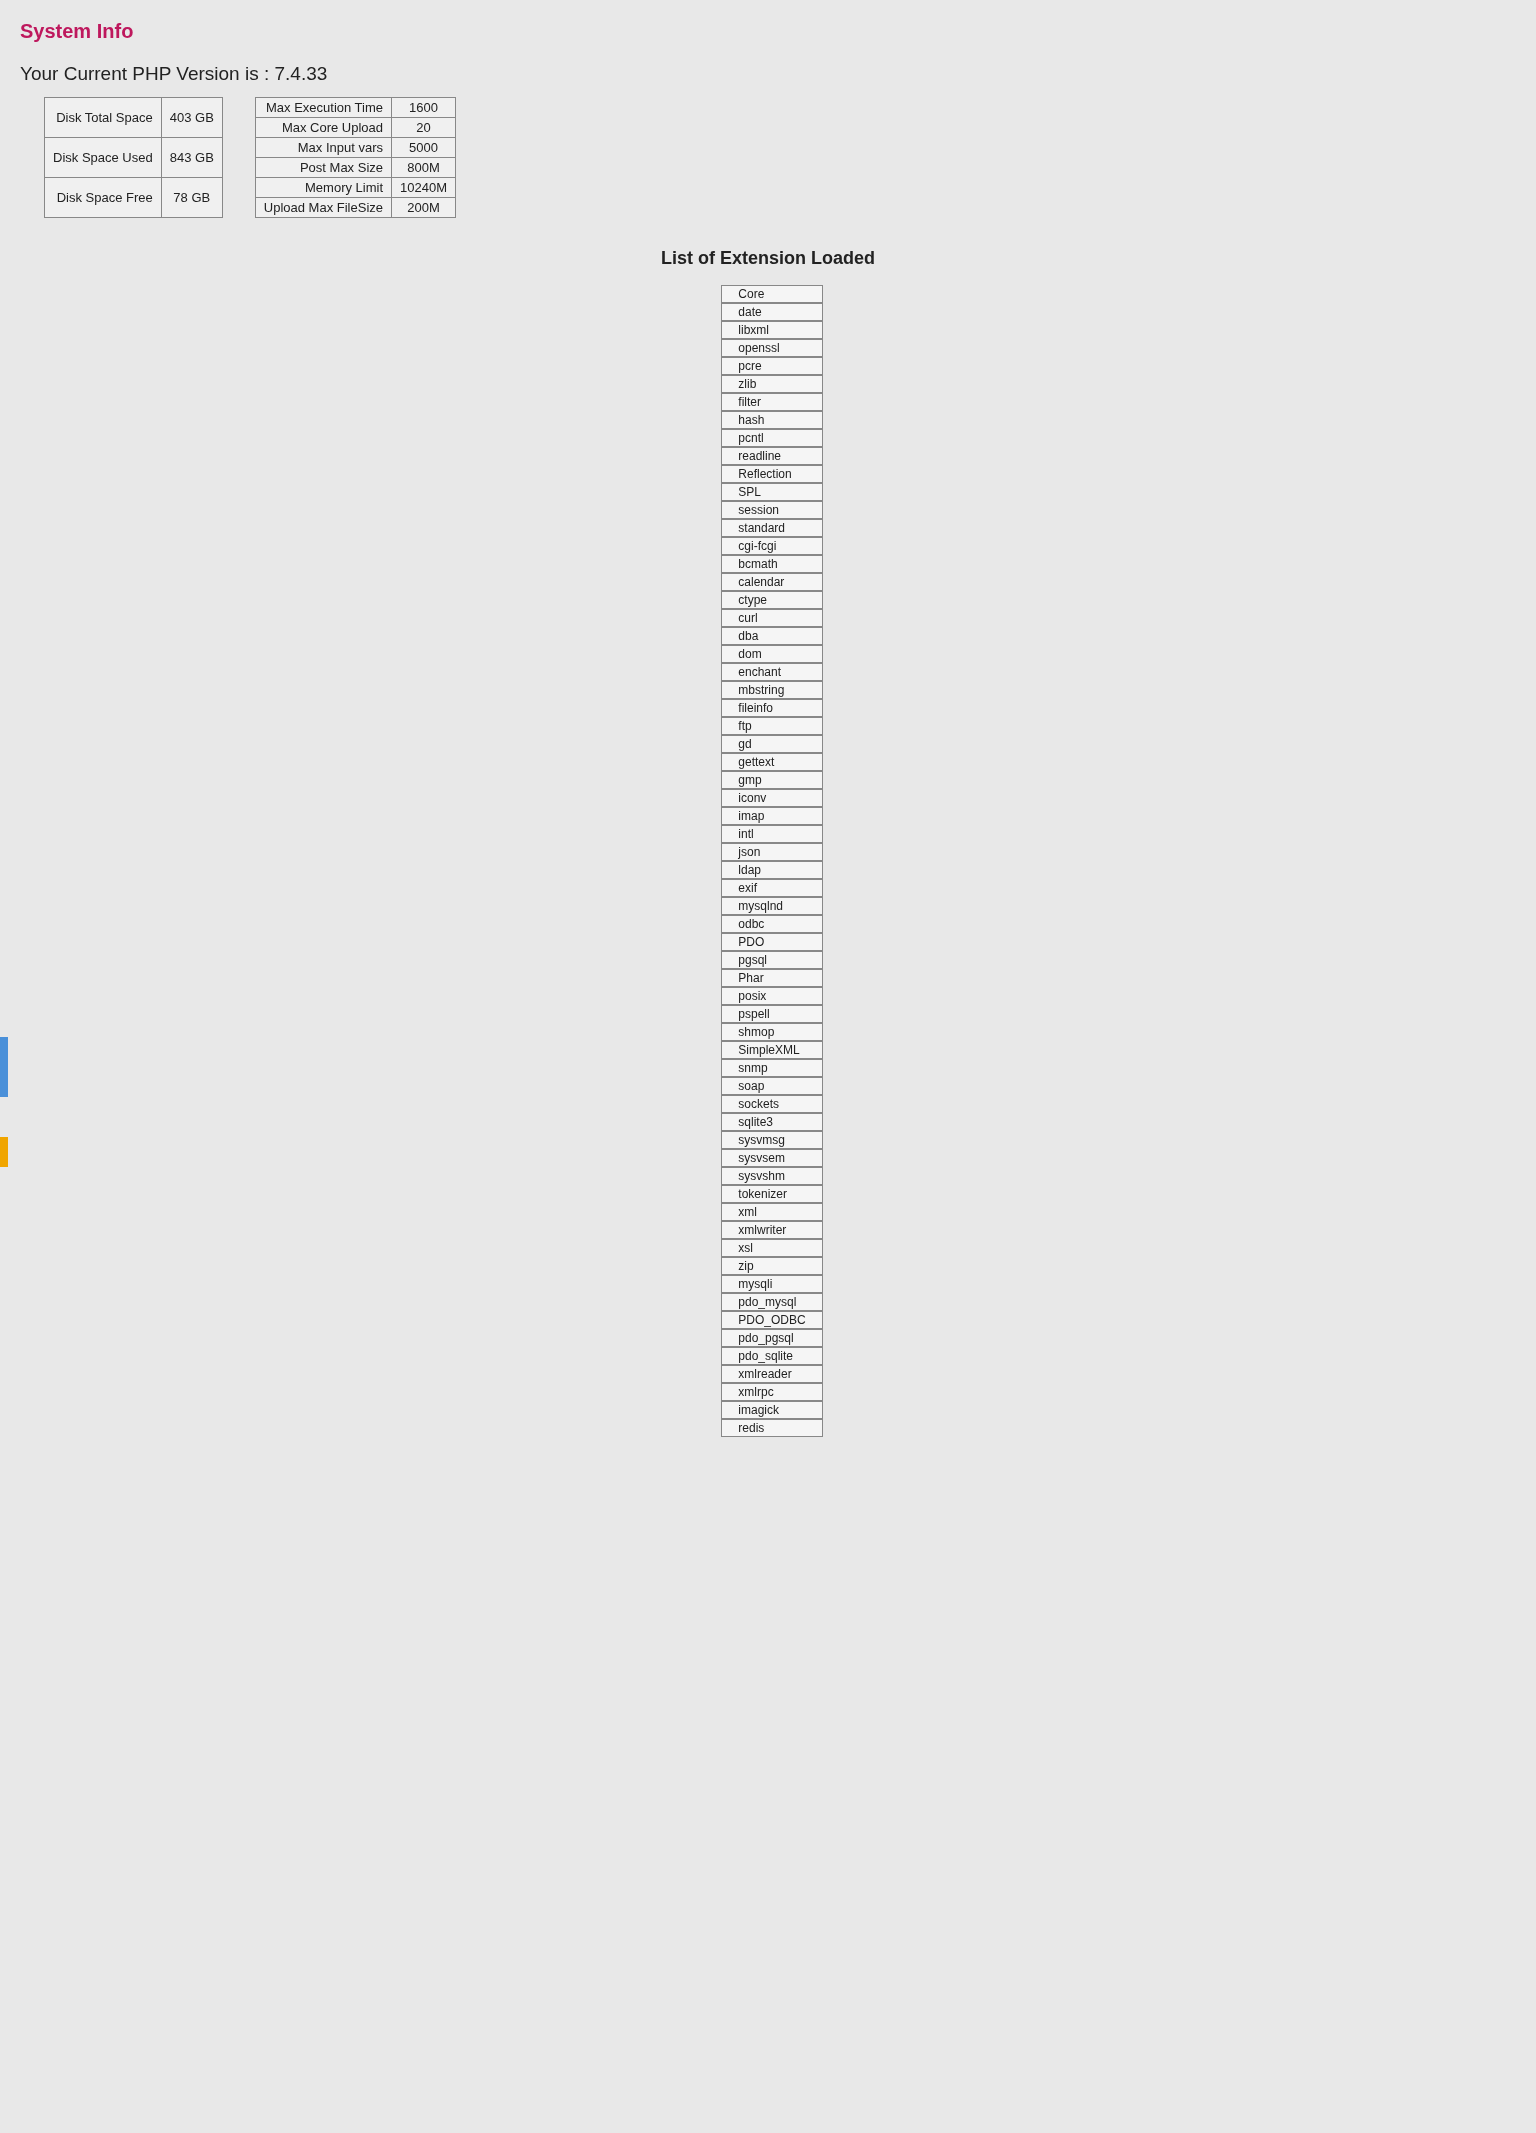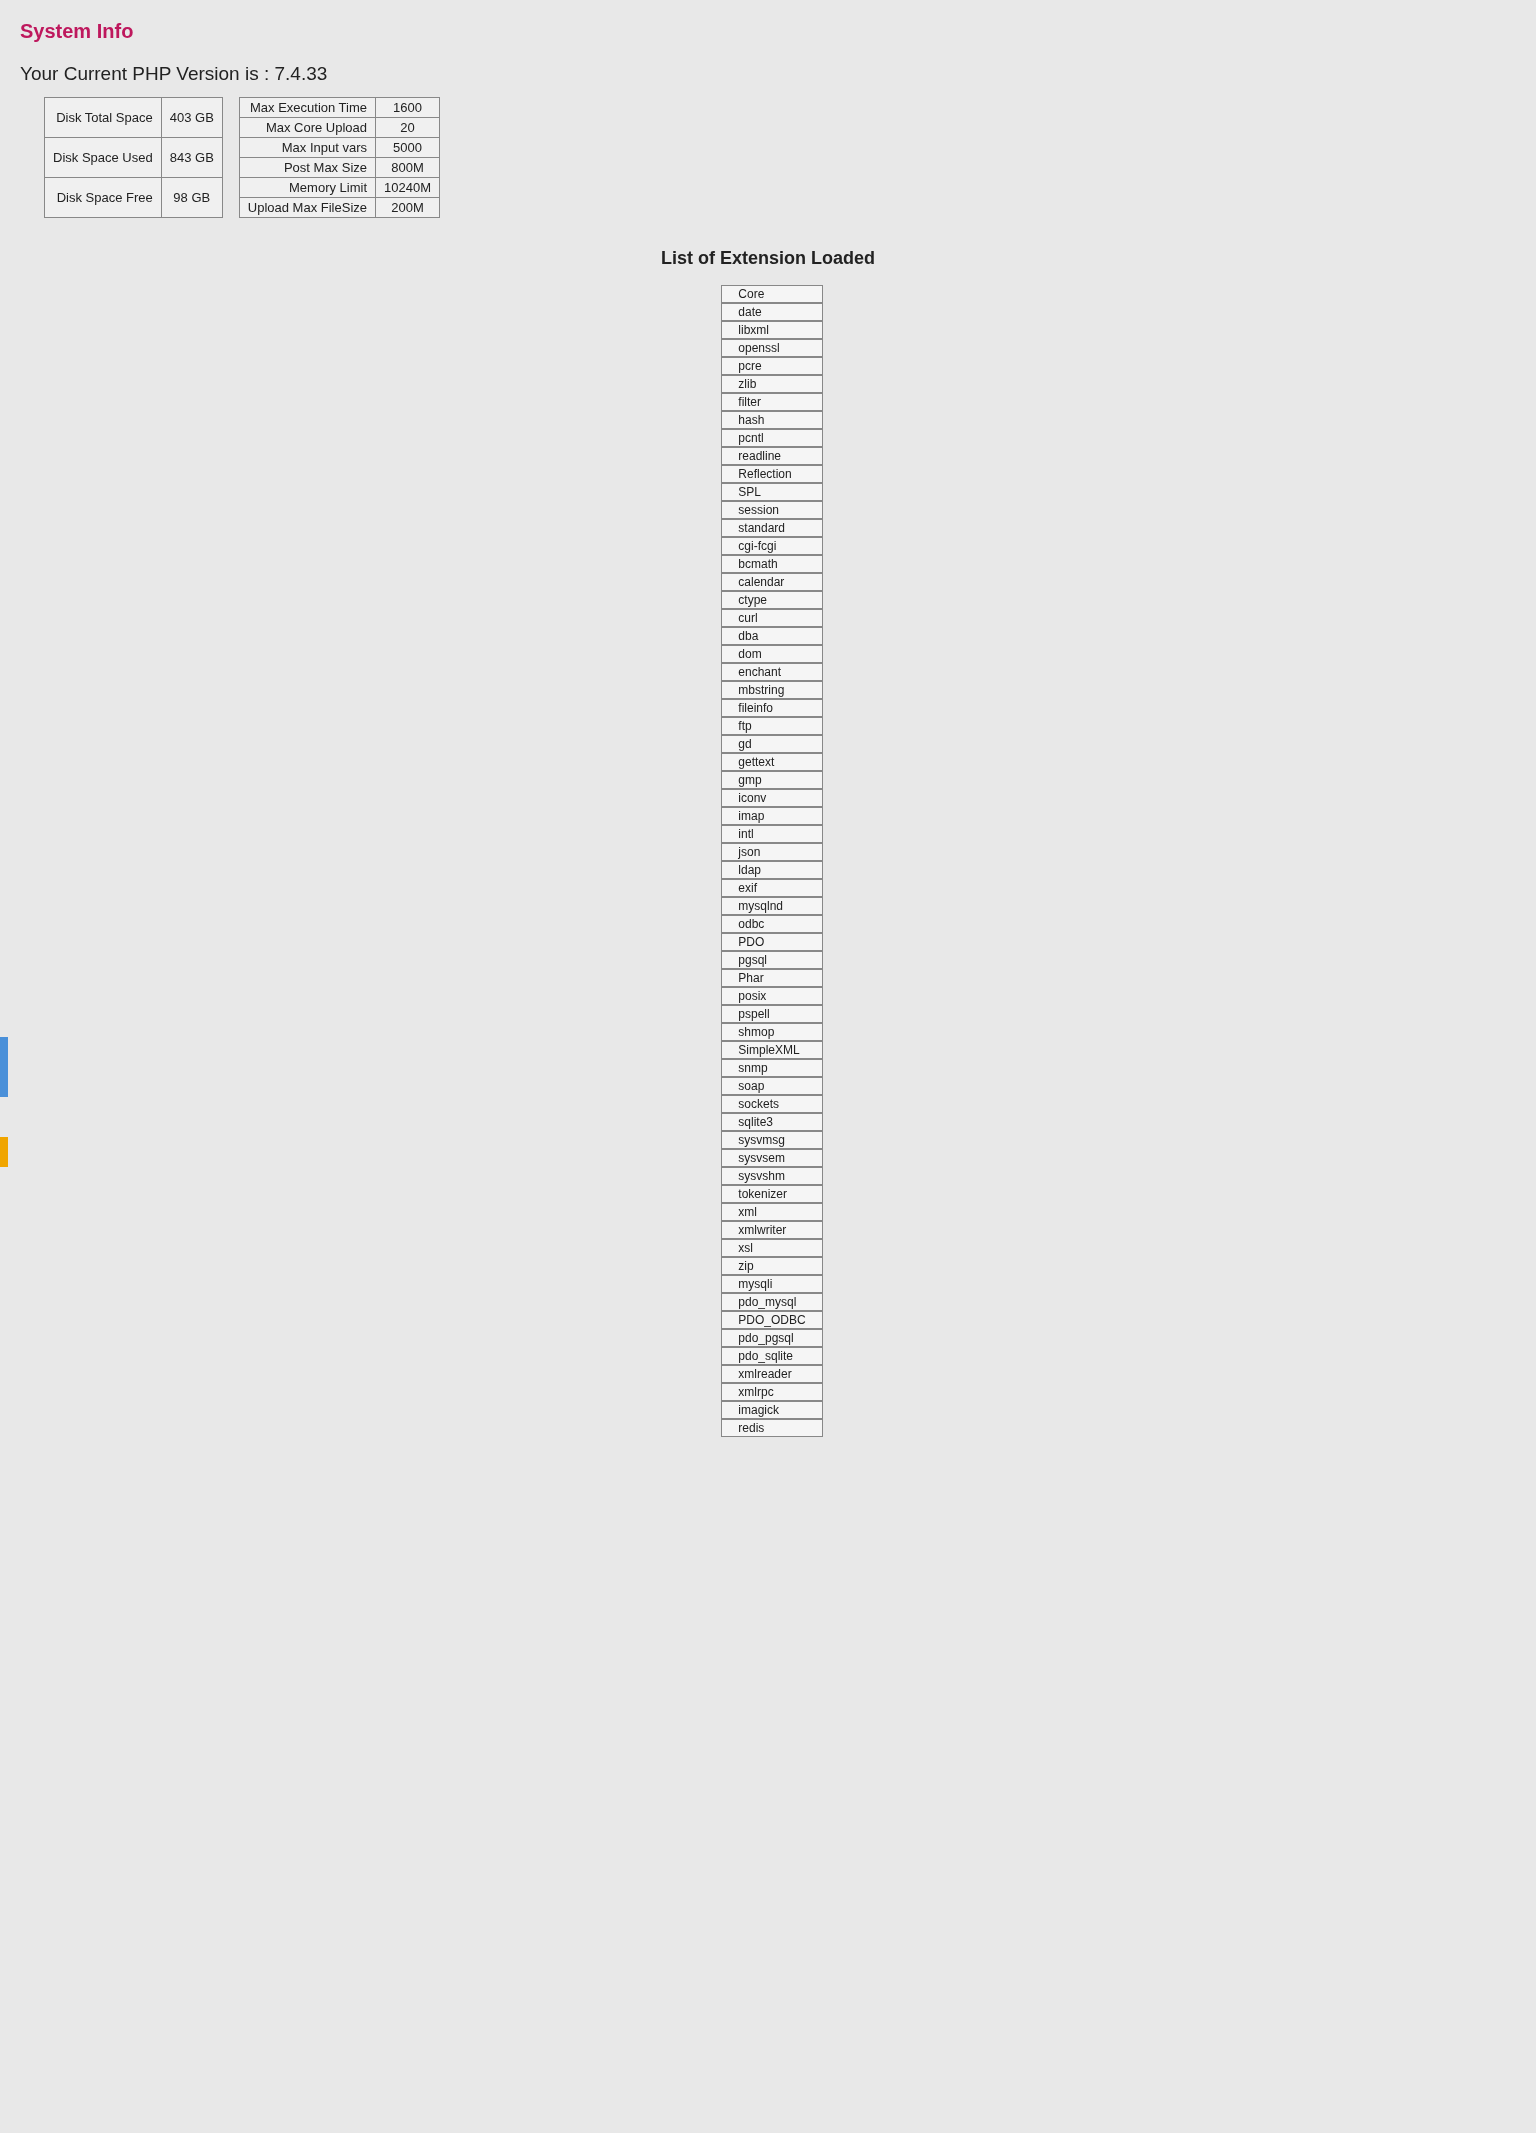--- a/index.html
+++ b/index.html
@@ -17,21 +17,21 @@
       color: #be185d;
     }
     .php-version {
       font-size: 19px;
       margin-bottom: 12px;
       color: #222;
     }
     .info-tables {
       display: flex;
       flex-direction: row;
-      gap: 16px;
+      gap: 32px;
       margin-bottom: 30px;
       padding-left: 24px;
     }
     .disk-table, .php-table {
       border-collapse: collapse;
     }
     .disk-table td, .php-table td {
       border: 1px solid #888;
       padding: 2px 8px;
       text-align: center;
@@ -102,21 +102,21 @@
         <tr>
           <td>Disk Total Space</td>
           <td>403 GB</td>
         </tr>
         <tr>
           <td>Disk Space Used</td>
           <td>843 GB</td>
         </tr>
         <tr>
           <td>Disk Space Free</td>
-          <td>98 GB</td>
+          <td>78 GB</td>
         </tr>
       </tbody>
   </table>
   <table class="php-table">
     <tbody id="php-tbody">
         <tr>
           <td>Max Execution Time</td>
           <td>1600</td>
         </tr>
         <tr>

